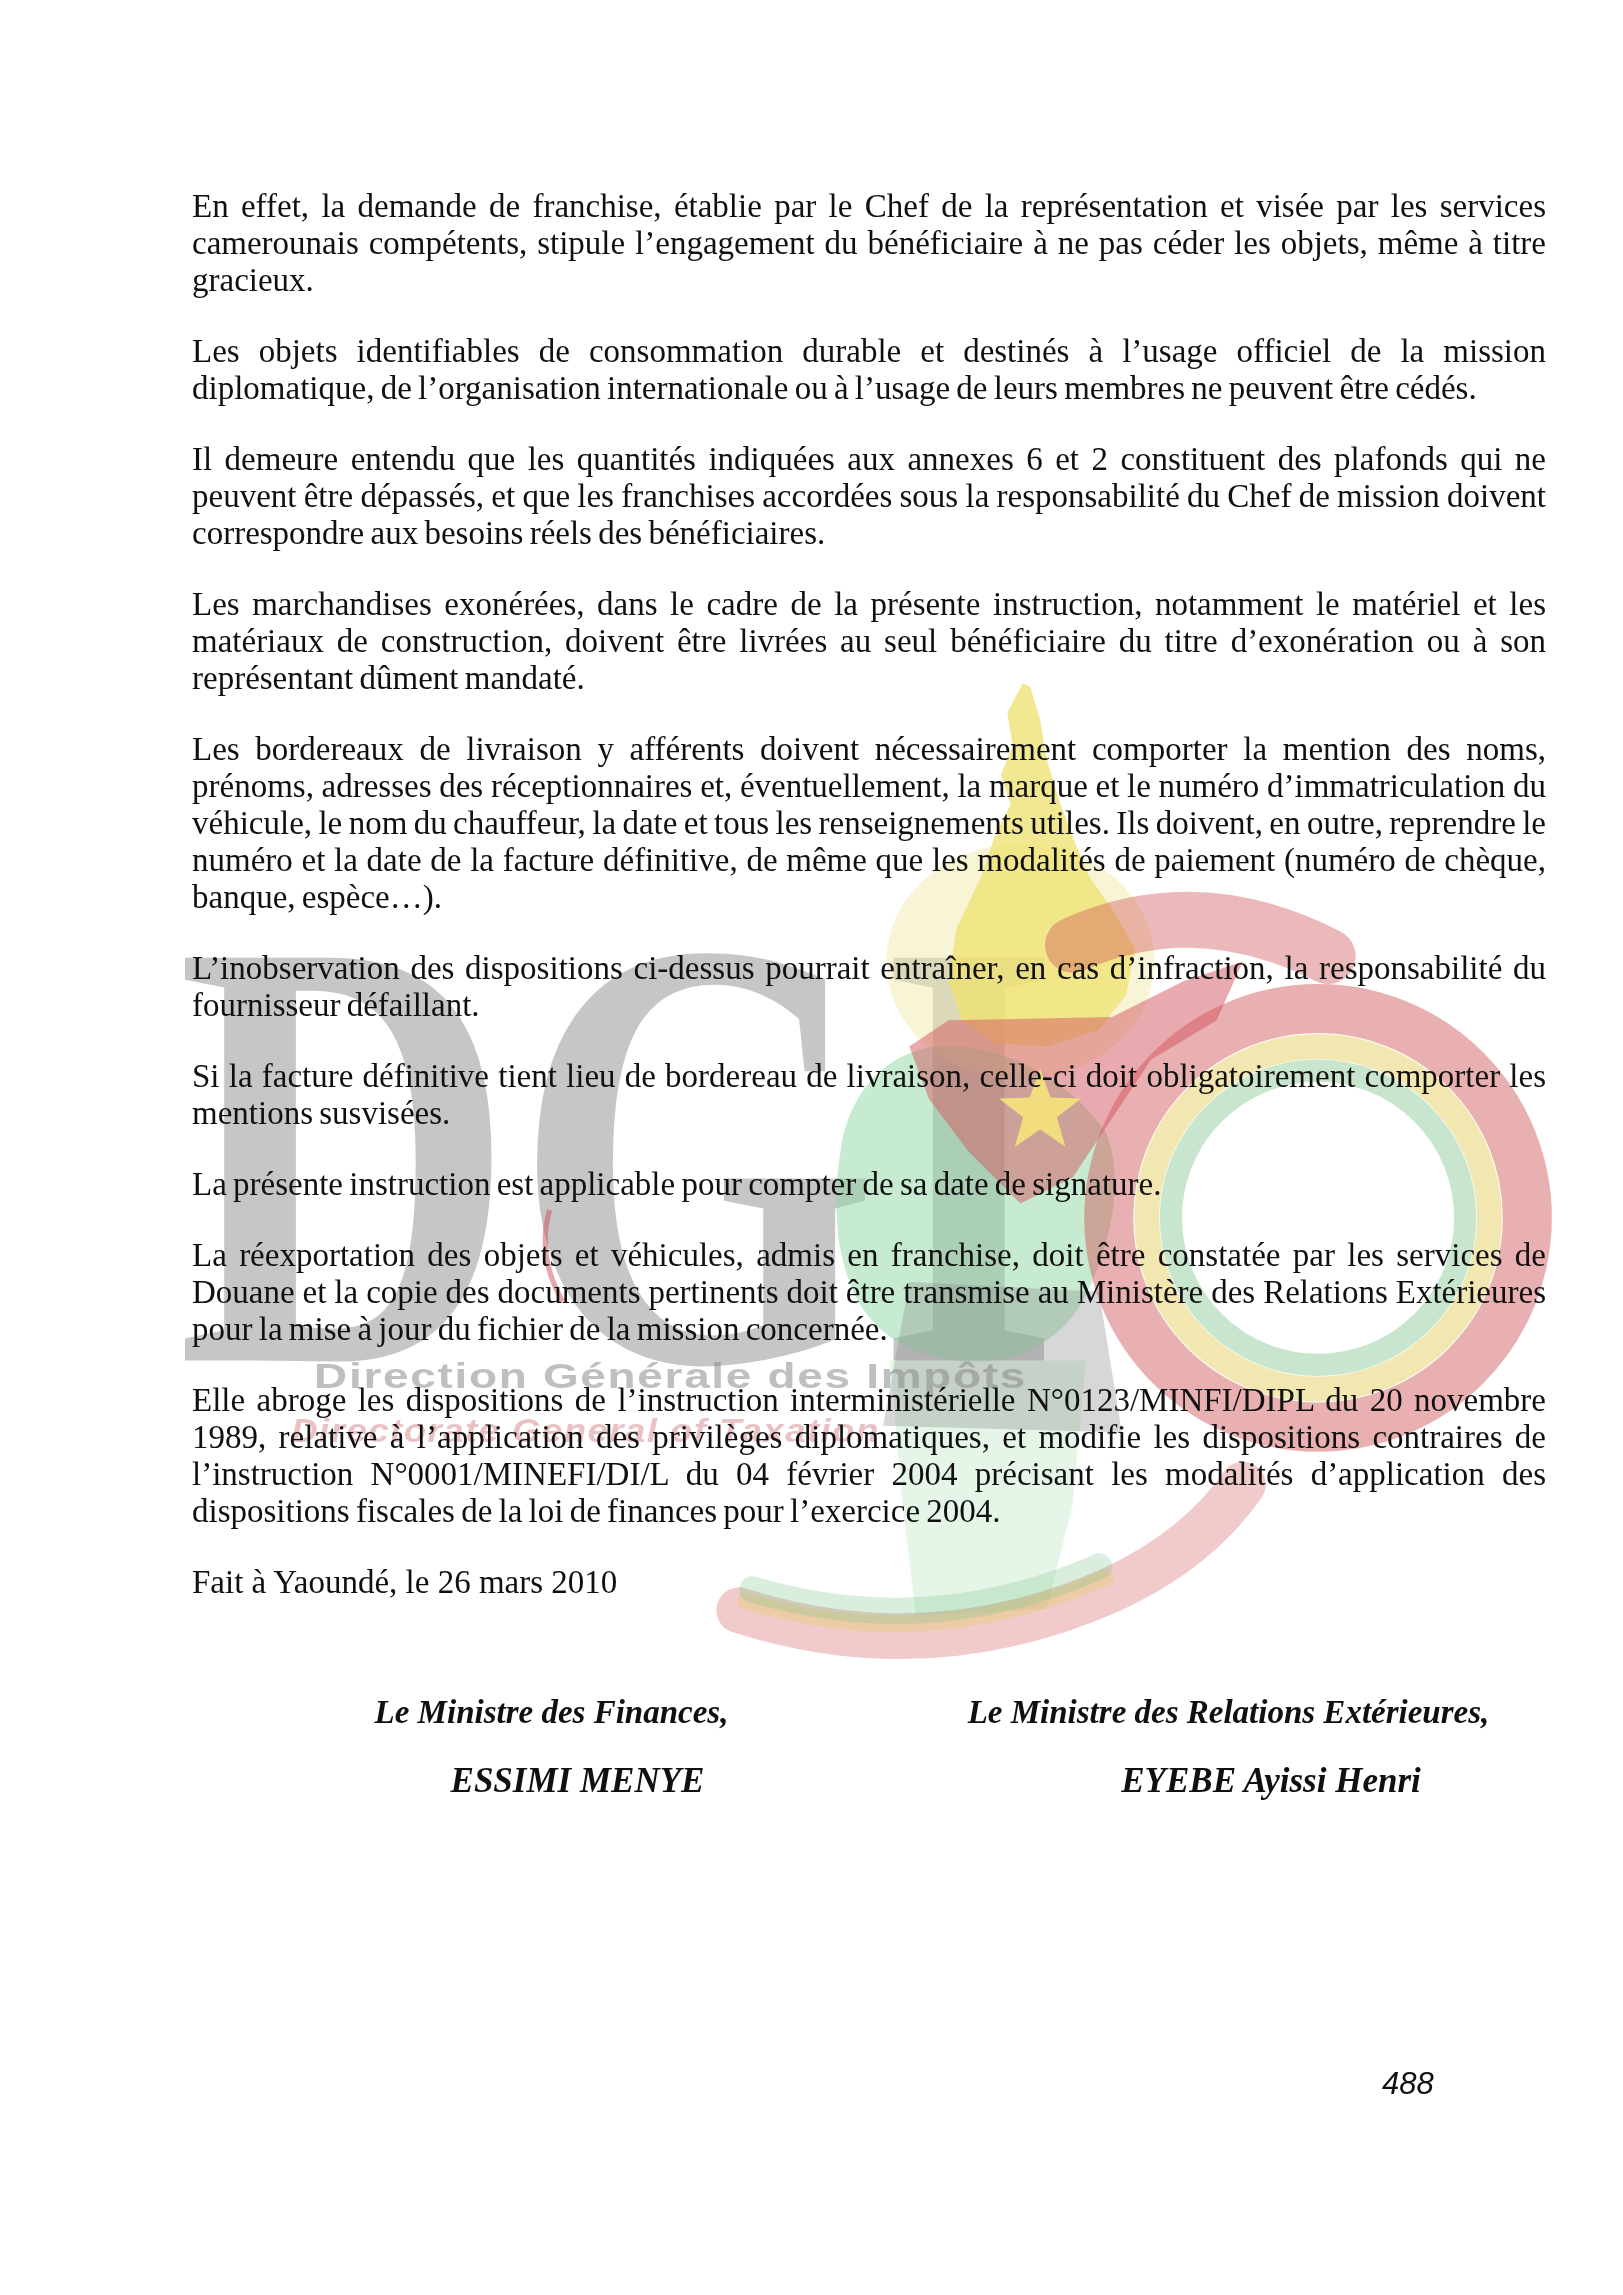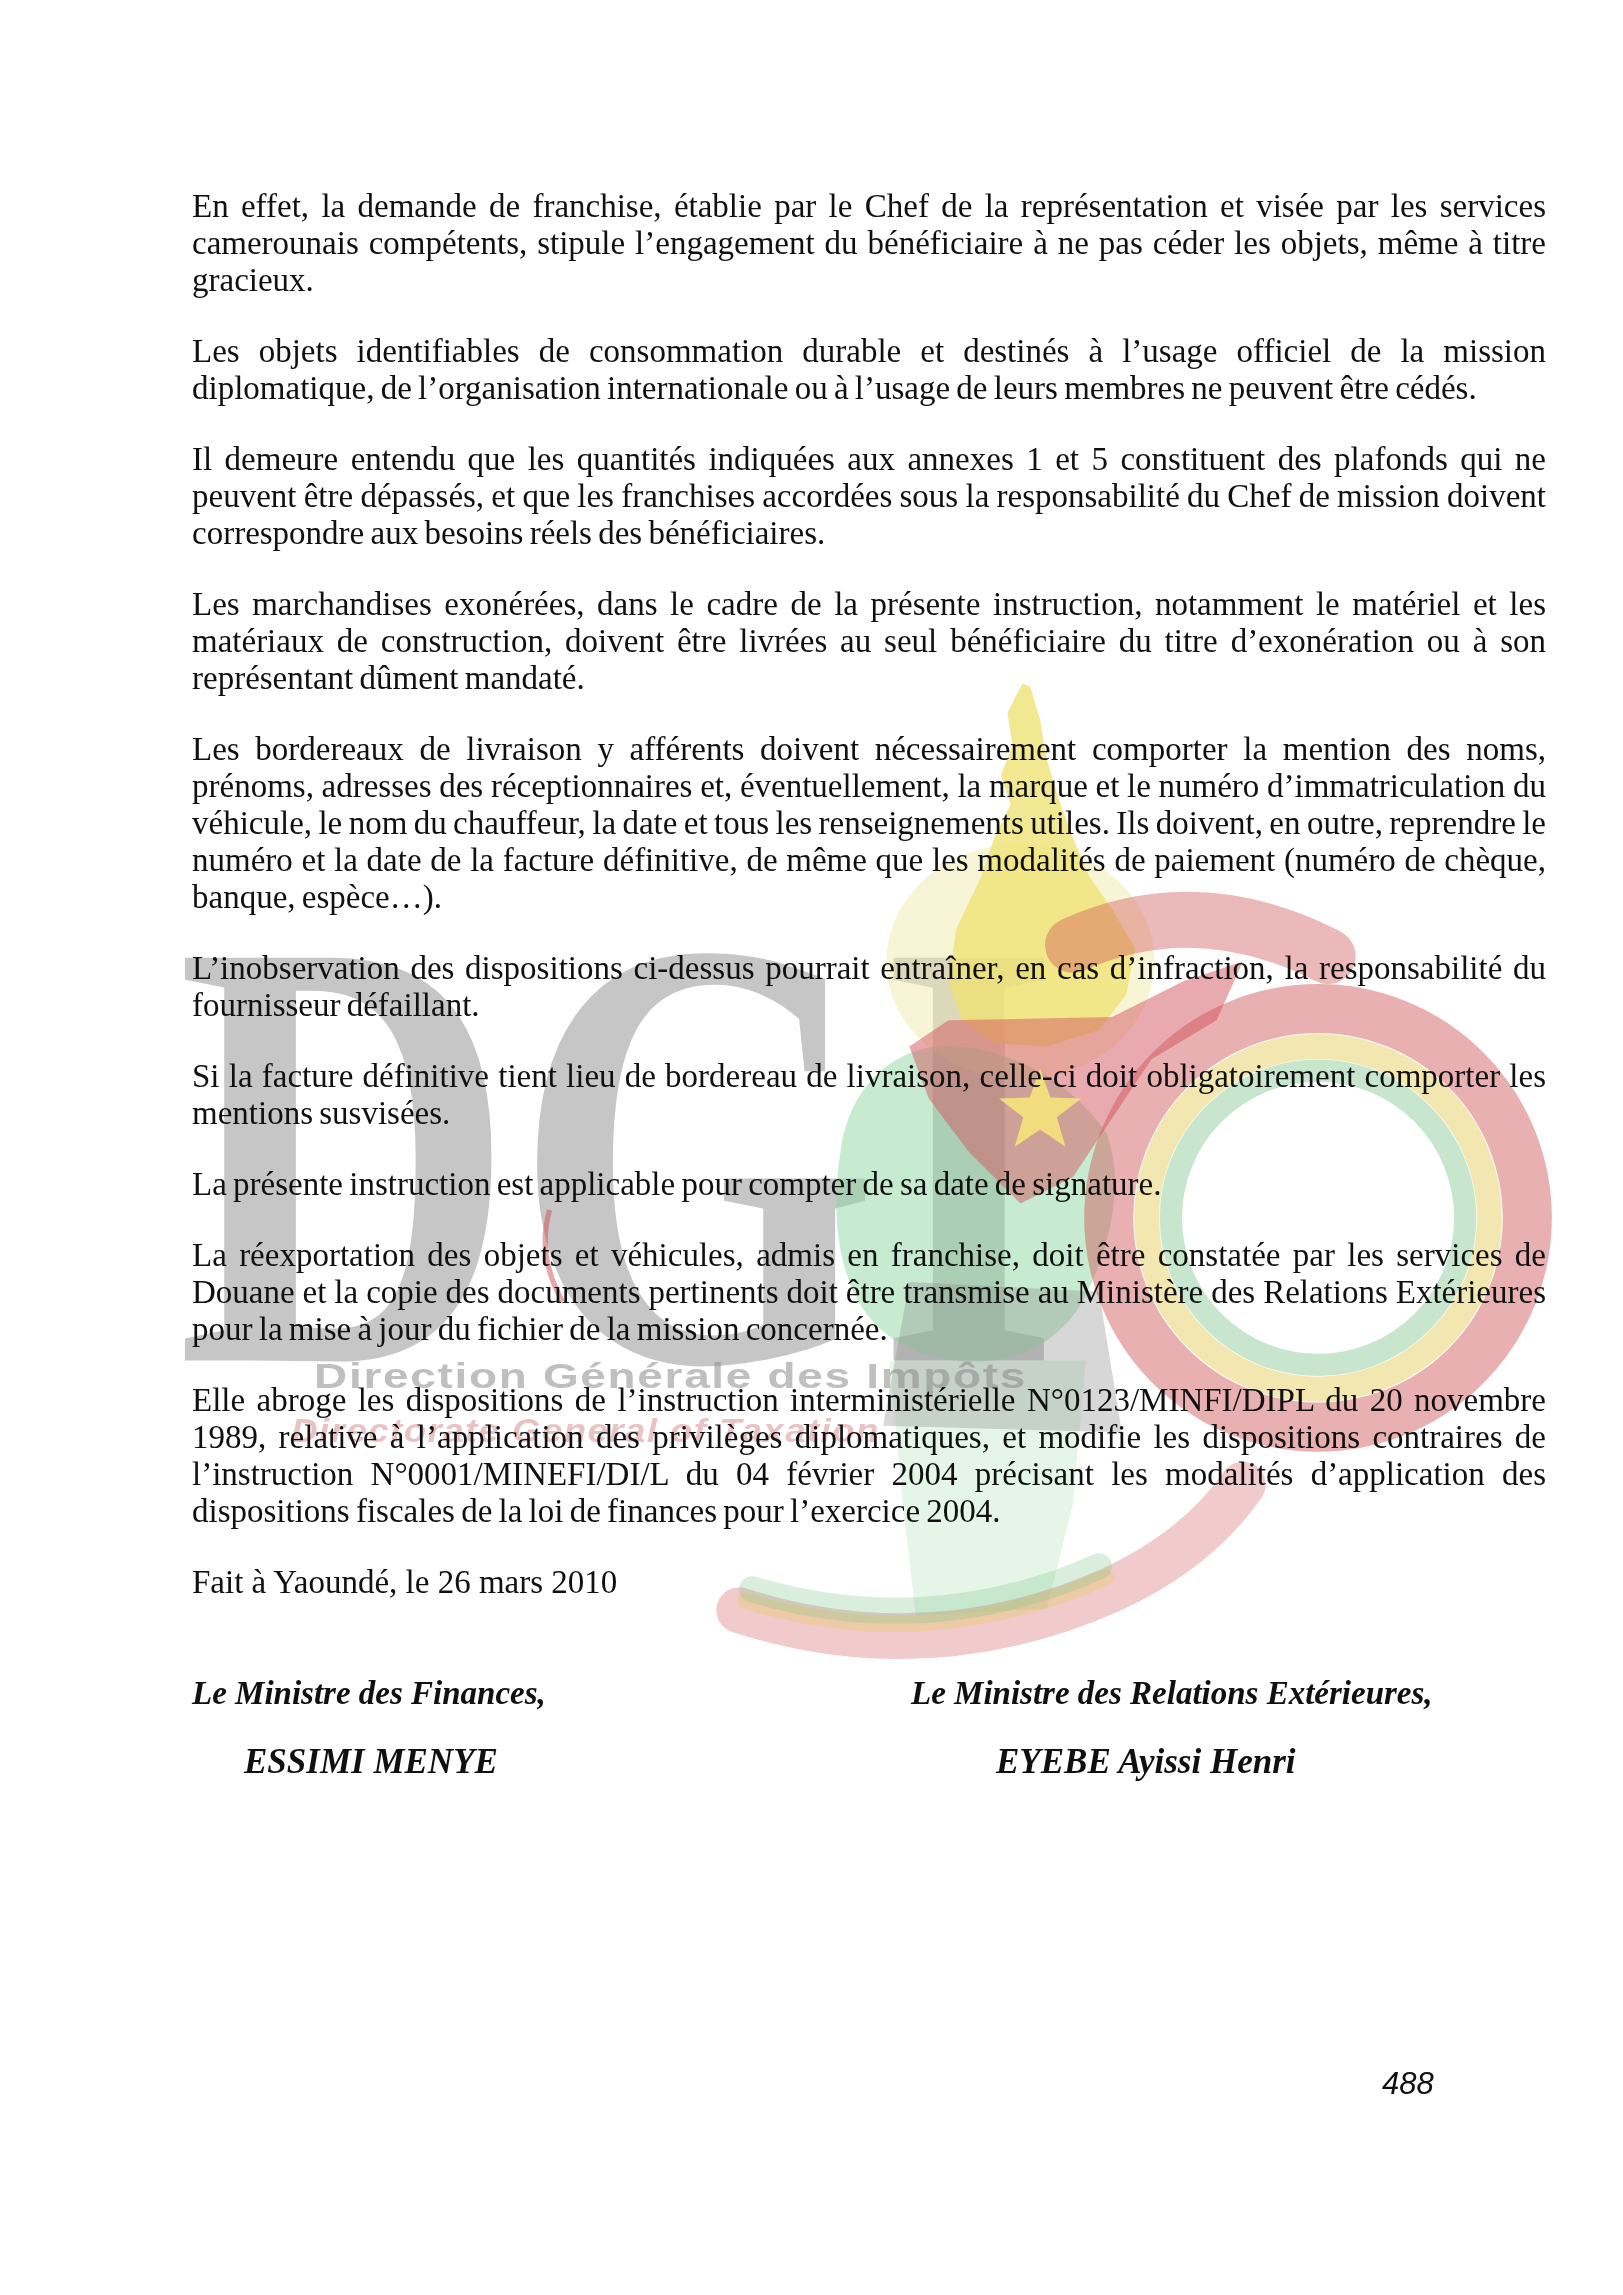--- a/index.html
+++ b/index.html
@@ -26,21 +26,22 @@
     word-spacing:-2px;
   }
   p.date-line {
     margin:0;
     font-size:33px;
     line-height:37px;
     text-align:left;
   }
   .signatures {
     display:flex;
-    margin-top:73px;
+    margin-top:92px;
+    text-align:center;
   }
   .sig-col-left { width:719px; }
   .sig-col-right { flex:1; }
   .sig-title {
     font-weight:bold; font-style:italic;
     font-size:33px; line-height:39px;
   }
   .sig-name {
     font-weight:bold; font-style:italic;
     font-size:35px; line-height:39px;
@@ -96,21 +97,21 @@
     <path d="M 1150,2430 Q 1420,2510 1680,2395" fill="none" stroke-width="40" stroke-opacity="0.3" stroke-linecap="round" stroke="#86c890"></path>
     <path d="M 840,1850 Q 820,1920 860,1990" fill="none" stroke-width="8" stroke-opacity="0.5" stroke="#cf4f55"></path>
 
     <text class="wm-sub-fr" x="480" y="2122" font-size="54" fill-opacity="0.55" textLength="1090" lengthAdjust="spacingAndGlyphs" fill="#8a8a8a">Direction Générale des Impôts</text>
     <text class="wm-sub-en" x="445" y="2205" font-size="50" fill-opacity="0.4" textLength="900" lengthAdjust="spacingAndGlyphs" fill="#c96a6a">Directorate General of Taxation</text>
   </svg>
 
   <div class="content">
     <p class="doc-par">En effet, la demande de franchise, établie par le Chef de la représentation et visée par les services camerounais compétents, stipule l’engagement du bénéficiaire à ne pas céder les objets, même à titre gracieux.</p>
     <p class="doc-par">Les objets identifiables de consommation durable et destinés à l’usage officiel de la mission diplomatique, de l’organisation internationale ou à l’usage de leurs membres ne peuvent être cédés.</p>
-    <p class="doc-par">Il demeure entendu que les quantités indiquées aux annexes 1 et 5 constituent des plafonds qui ne peuvent être dépassés, et que les franchises accordées sous la responsabilité du Chef de mission doivent correspondre aux besoins réels des bénéficiaires.</p>
+    <p class="doc-par">Il demeure entendu que les quantités indiquées aux annexes 6 et 2 constituent des plafonds qui ne peuvent être dépassés, et que les franchises accordées sous la responsabilité du Chef de mission doivent correspondre aux besoins réels des bénéficiaires.</p>
     <p class="doc-par">Les marchandises exonérées, dans le cadre de la présente instruction, notamment le matériel et les matériaux de construction, doivent être livrées au seul bénéficiaire du titre d’exonération ou à son représentant dûment mandaté.</p>
     <p class="doc-par">Les bordereaux de livraison y afférents doivent nécessairement comporter la mention des noms, prénoms, adresses des réceptionnaires et, éventuellement, la marque et le numéro d’immatriculation du véhicule, le nom du chauffeur, la date et tous les renseignements utiles. Ils doivent, en outre, reprendre le numéro et la date de la facture définitive, de même que les modalités de paiement (numéro de chèque, banque, espèce…).</p>
     <p class="doc-par">L’inobservation des dispositions ci-dessus pourrait entraîner, en cas d’infraction, la responsabilité du fournisseur défaillant.</p>
     <p class="doc-par">Si la facture définitive tient lieu de bordereau de livraison, celle-ci doit obligatoirement comporter les mentions susvisées.</p>
     <p class="doc-par">La présente instruction est applicable pour compter de sa date de signature.</p>
     <p class="doc-par">La réexportation des objets et véhicules, admis en franchise, doit être constatée par les services de Douane et la copie des documents pertinents doit être transmise au Ministère des Relations Extérieures pour la mise à jour du fichier de la mission concernée.</p>
     <p class="doc-par">Elle abroge les dispositions de l’instruction interministérielle N°0123/MINFI/DIPL du 20 novembre 1989, relative à l’application des privilèges diplomatiques, et modifie les dispositions contraires de l’instruction N°0001/MINEFI/DI/L du 04 février 2004 précisant les modalités d’application des dispositions fiscales de la loi de finances pour l’exercice 2004.</p>
     <p class="date-line">Fait à Yaoundé, le 26 mars 2010</p>
 
     <div class="signatures">

